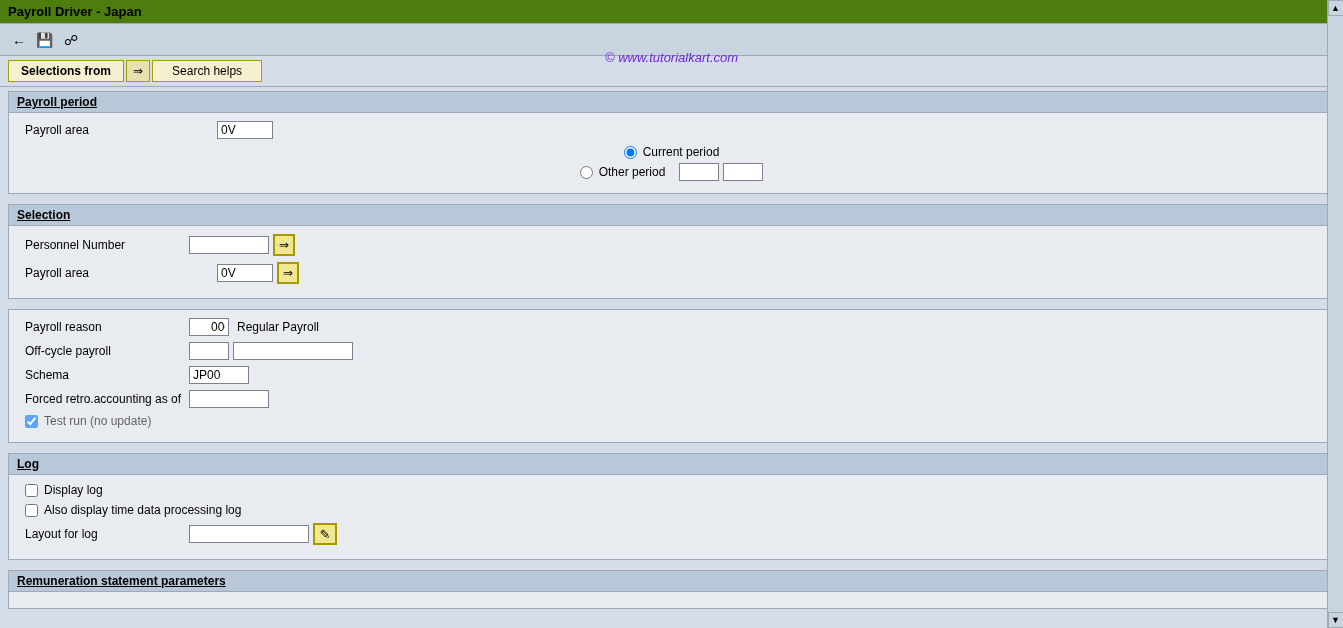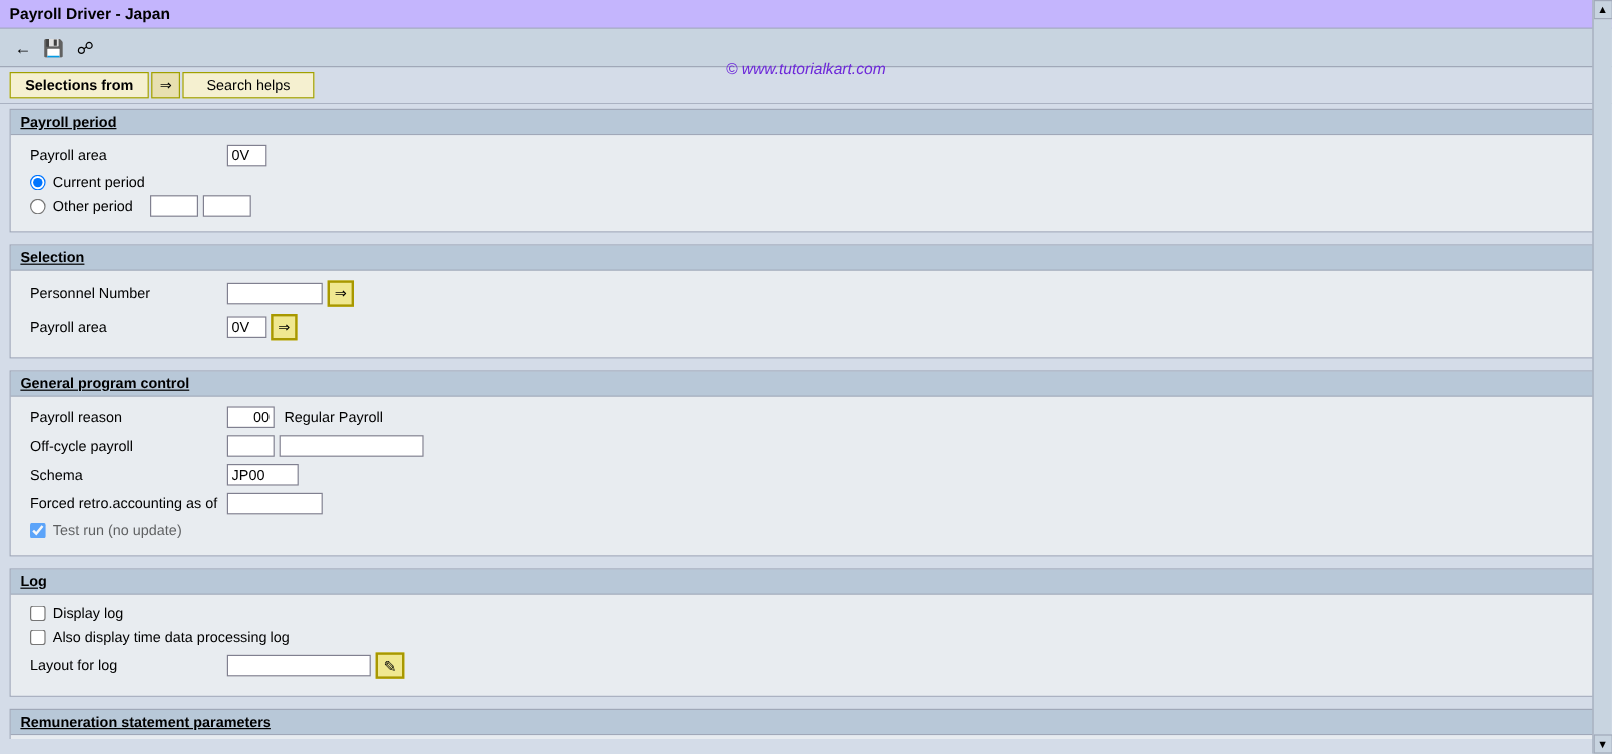--- a/index.html
+++ b/index.html
@@ -6,21 +6,21 @@
     body {
       font-family: Arial, sans-serif;
       font-size: 12px;
       background: #d4dce8;
       color: #000;
       width: 1343px;
       min-height: 628px;
       overflow: hidden;
     }
     .title-bar {
-      background: #c4b5fd;
+      background: #4d7c0f;
       padding: 4px 8px;
       font-weight: bold;
       font-size: 13px;
       border-bottom: 1px solid #a0a8b8;
     }
     .toolbar {
       background: #c8d4e0;
       padding: 4px 8px;
       display: flex;
       align-items: center;
@@ -136,20 +136,21 @@
       width: 80px;
     }
     .field-input-xl {
       width: 120px;
     }
     .radio-row {
       display: flex;
       align-items: center;
       gap: 6px;
       margin-bottom: 4px;
+      justify-content: center;
     }
     .radio-row label {
       font-size: 12px;
     }
     .other-period-inputs {
       display: flex;
       gap: 4px;
       margin-left: 8px;
     }
     .arrow-btn {
@@ -207,21 +208,22 @@
       display: flex;
       align-items: center;
       justify-content: center;
       font-size: 9px;
     }
     .inline-text {
       font-size: 12px;
       margin-left: 4px;
     }
     .payroll-area-input {
-      width: 33px;
+      width: 56px;
+      margin-left: 28px;
     }
   </style>
 </head>
 <body>
 
 <div class="title-bar">
   <span>Payroll Driver - Japan</span>
 </div>
 
 <div class="toolbar">
@@ -273,21 +275,20 @@
       </div>
       <div class="field-row">
         <span class="field-label">Payroll area</span>
         <input class="field-input payroll-area-input" type="text" value="0V" style="">
         <button class="arrow-btn">⇒</button>
       </div>
     </div>
   </div>
 
   <div class="section">
-    <div class="section-header">General program control</div>
     <div class="section-body">
       <div class="field-row">
         <span class="field-label">Payroll reason</span>
         <input class="field-input field-input-sm" type="text" value="0001" style="">
         <span class="inline-text">Regular Payroll</span>
       </div>
       <div class="field-row">
         <span class="field-label">Off-cycle payroll</span>
         <input class="field-input field-input-sm" type="text" value="" style="">
         <input class="field-input field-input-xl" type="text" value="" style="">

